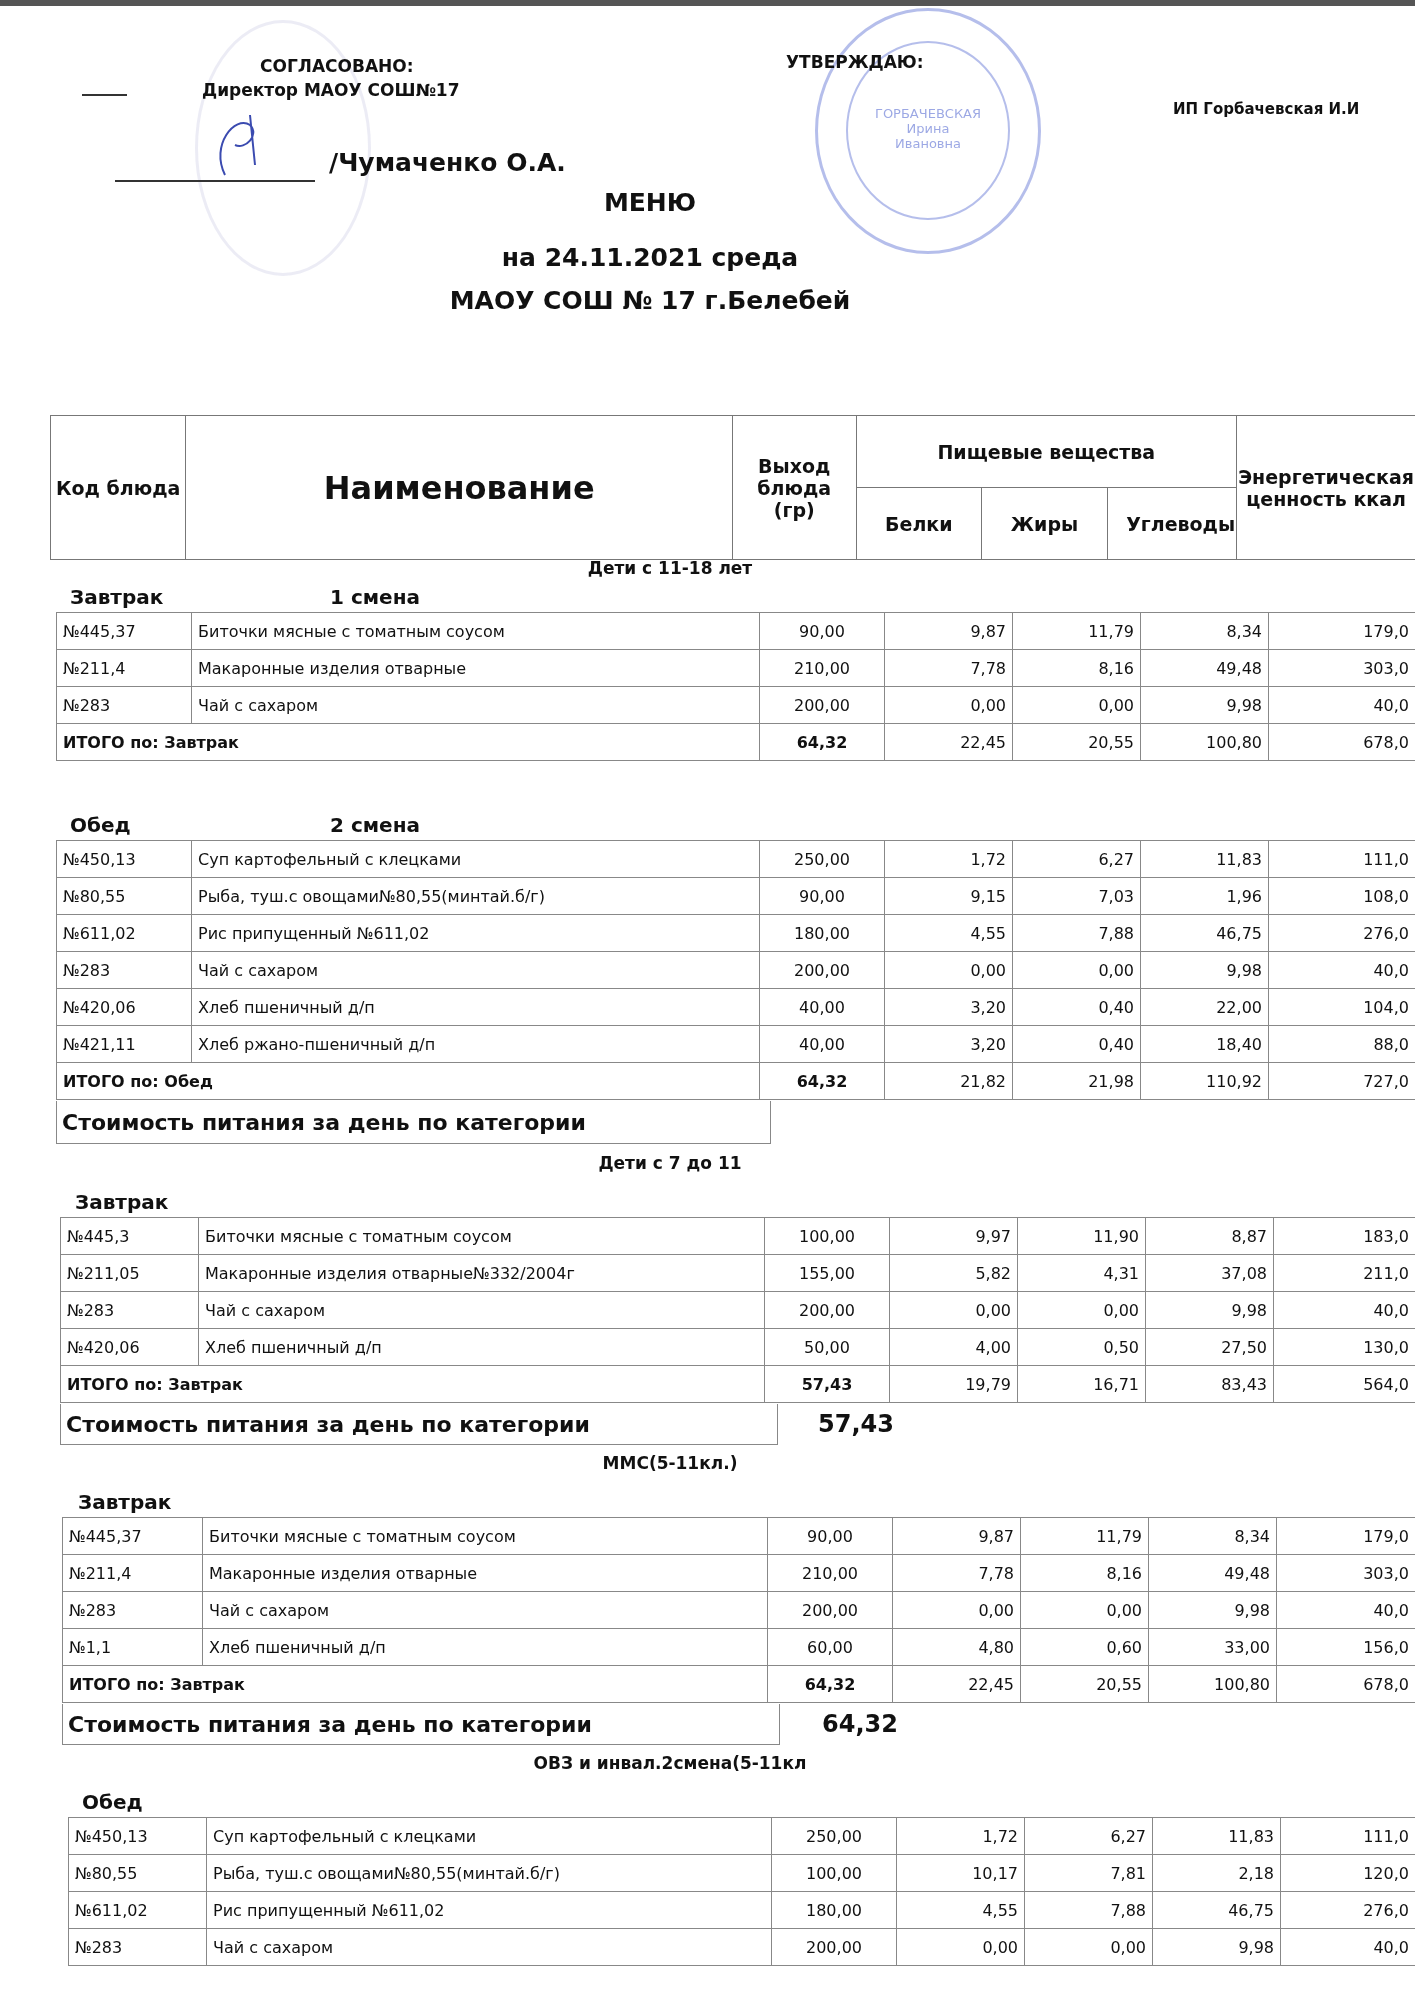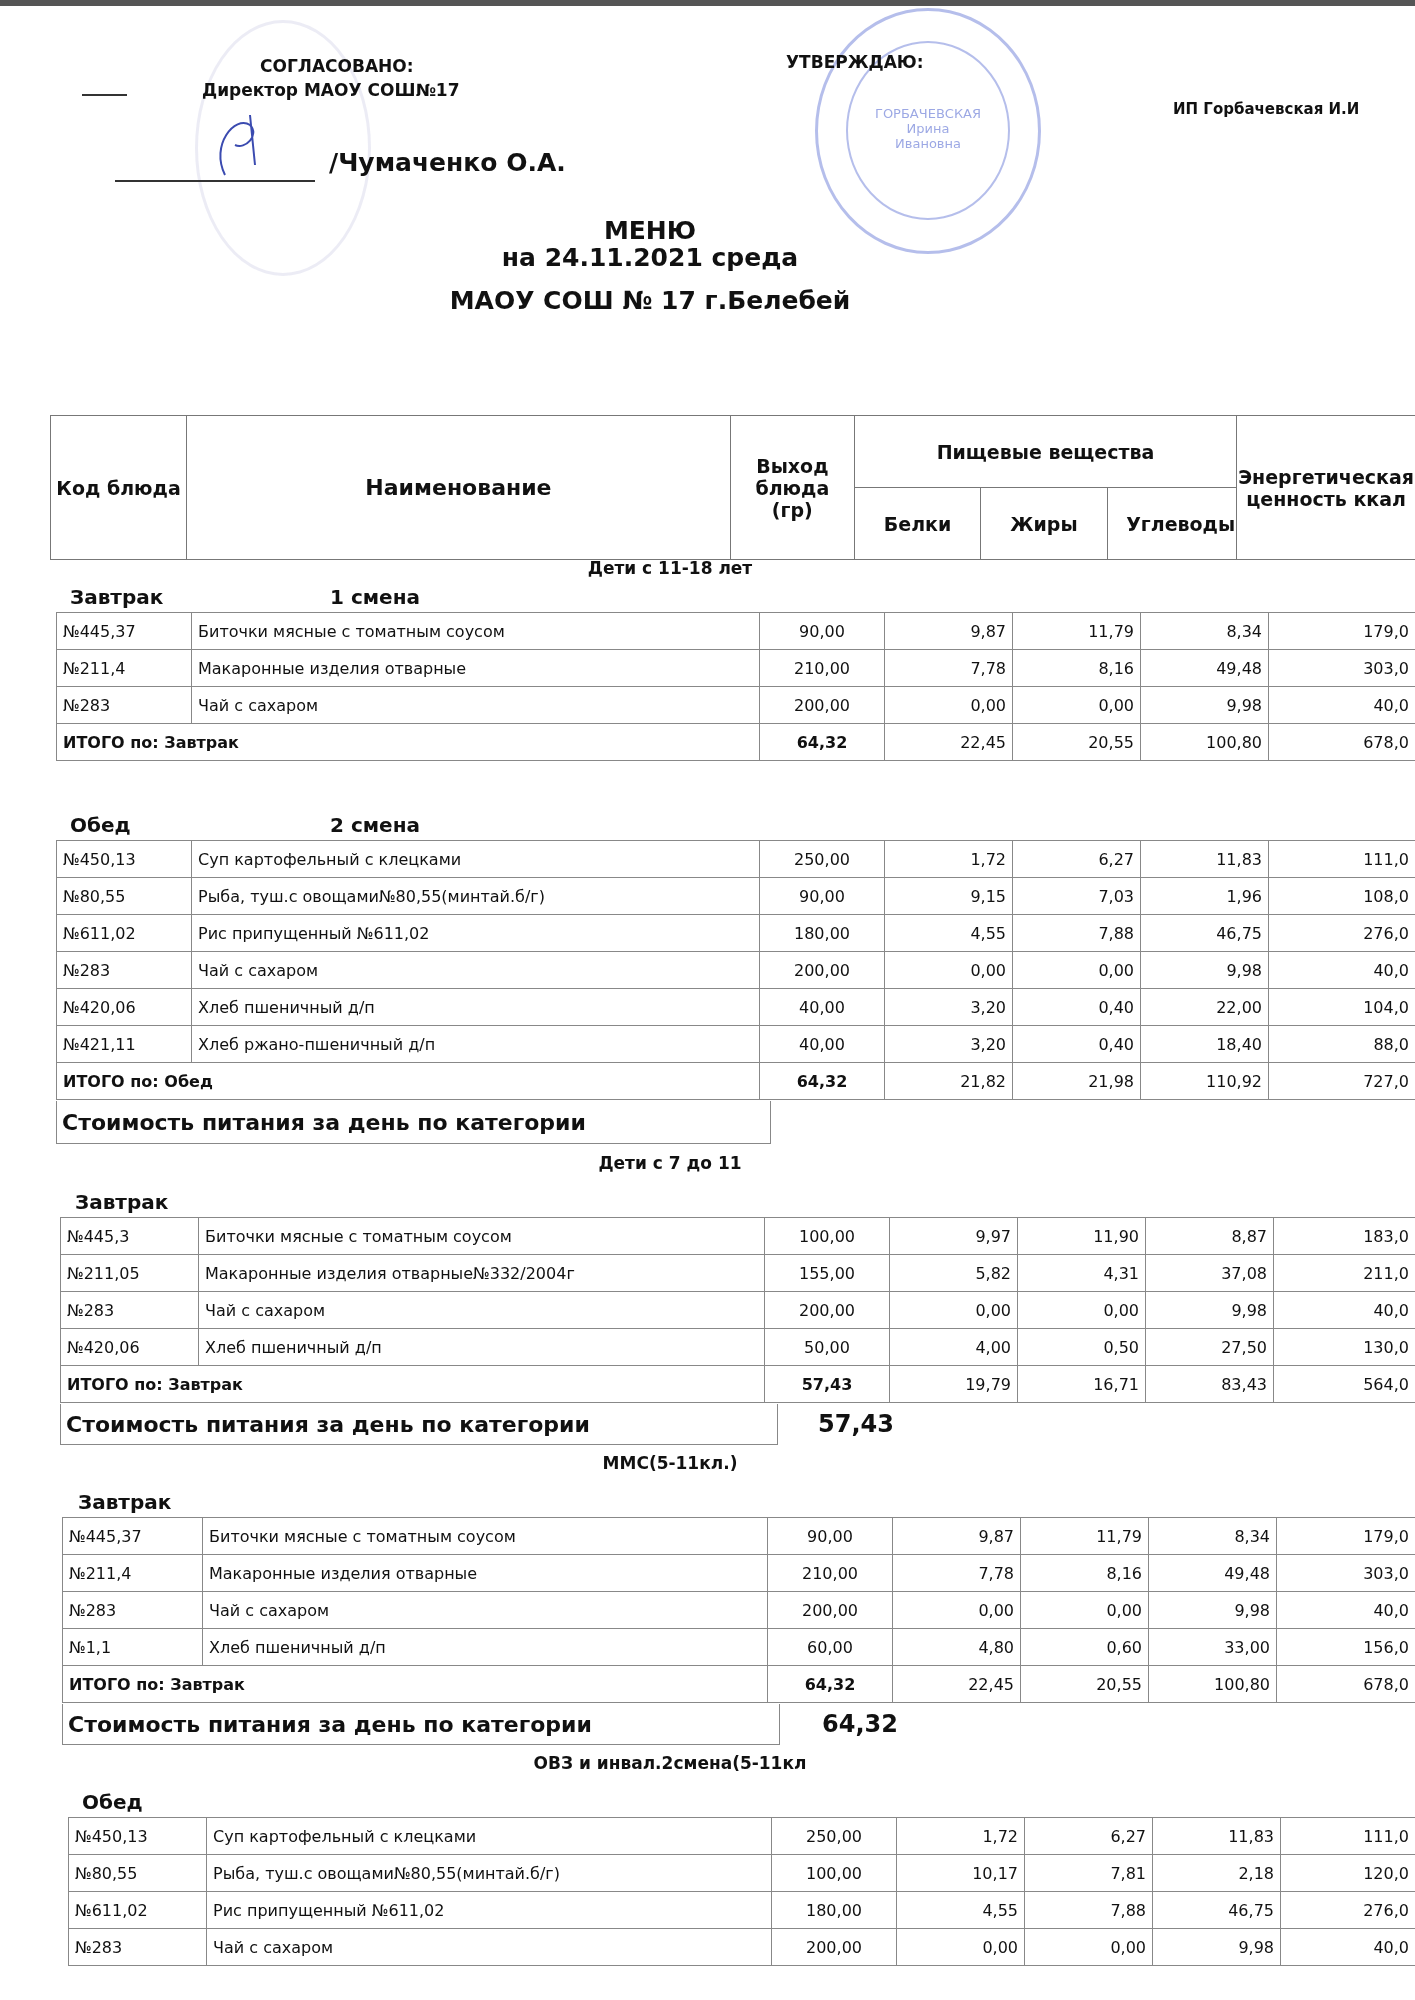--- a/index.html
+++ b/index.html
@@ -47,29 +47,29 @@
 <div class="abs hdr-b" style="left:202px;top:80px;">Директор МАОУ СОШ№17</div>
 <div class="abs" style="left:115px;top:180px;width:200px;border-top:2px solid #333;"></div>
 <svg class="abs" style="left:205px;top:105px;" width="70" height="80">
   <path d="M20 70 C5 40, 30 10, 45 20 C55 30, 40 45, 30 40 M45 10 L50 60" stroke="#3b4bb0" stroke-width="2" fill="none"></path>
 </svg>
 <div class="abs" style="left:329px;top:148px;font-weight:bold;font-size:25px;">/Чумаченко О.А.</div>
 
 <div class="abs hdr-b" style="left:760px;top:52px;margin-left:26px;">УТВЕРЖДАЮ:</div>
 <div class="abs hdr-b" style="left:1173px;top:100px;font-size:15px;">ИП Горбачевская И.И</div>
 
-<div class="title" style="top:216px;">МЕНЮ</div>
+<div class="title" style="top:188px;">МЕНЮ</div>
 <div class="title" style="top:243px;">на 24.11.2021  среда</div>
 <div class="title" style="top:286px;">МАОУ СОШ № 17 г.Белебей</div>
 
 <table class="head" style="left:50px;top:415px;width:1365px;">
   <tbody>
       <tr style="height:72px;">
     <td rowspan="2" style="width:138px;">Код блюда</td>
-    <td rowspan="2" style="width:570px;font-size:22px;">Наименование</td>
+    <td rowspan="2" style="width:570px;font-size:32px;">Наименование</td>
     <td rowspan="2" style="width:125px;">Выход блюда (гр)</td>
     <td colspan="3">Пищевые вещества</td>
     <td rowspan="2" style="width:110px;border-right:none;overflow:hidden;">Энергетическая ценность ккал</td>
   </tr>
   <tr style="height:72px;">
     <td style="width:128px;">Белки</td>
     <td style="width:128px;">Жиры</td>
     <td style="width:128px;text-align:right;">Углеводы</td>
   </tr>
 </tbody>

